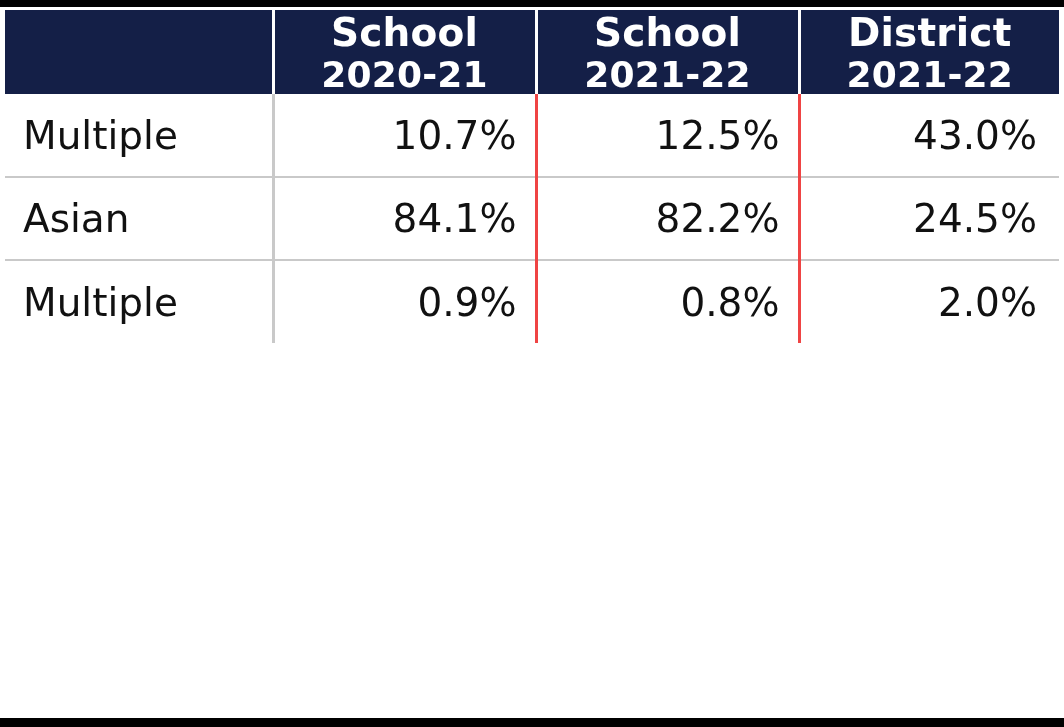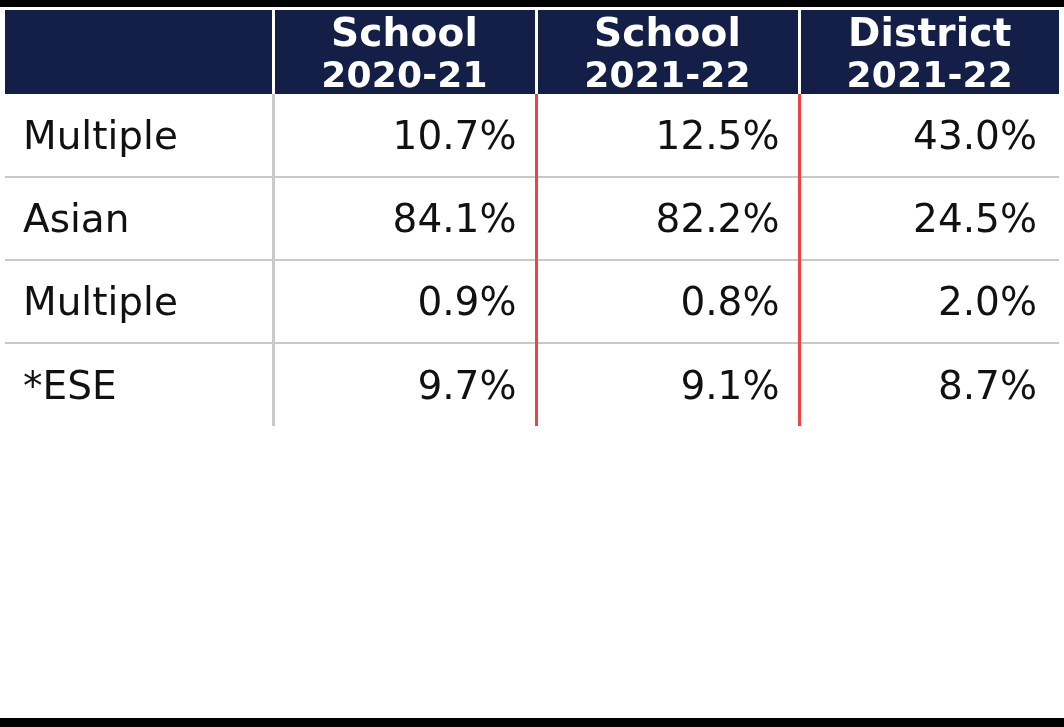--- a/index.html
+++ b/index.html
@@ -150,24 +150,18 @@
           <td class="val">84.1%</td>
           <td class="val">82.2%</td>
           <td class="val last">24.5%</td>
         </tr>
         <tr>
           <td class="label">Multiple</td>
           <td class="val">0.9%</td>
           <td class="val">0.8%</td>
           <td class="val last">2.0%</td>
         </tr>
-        <tr>
-          <td class="label">*ESE</td>
-          <td class="val">9.7%</td>
-          <td class="val">9.1%</td>
-          <td class="val last">8.7%</td>
-        </tr>
       </tbody>
     </table>
   </div>
 
   <div class="bottom-rule"></div>
 </div>
 
 </body></html>

